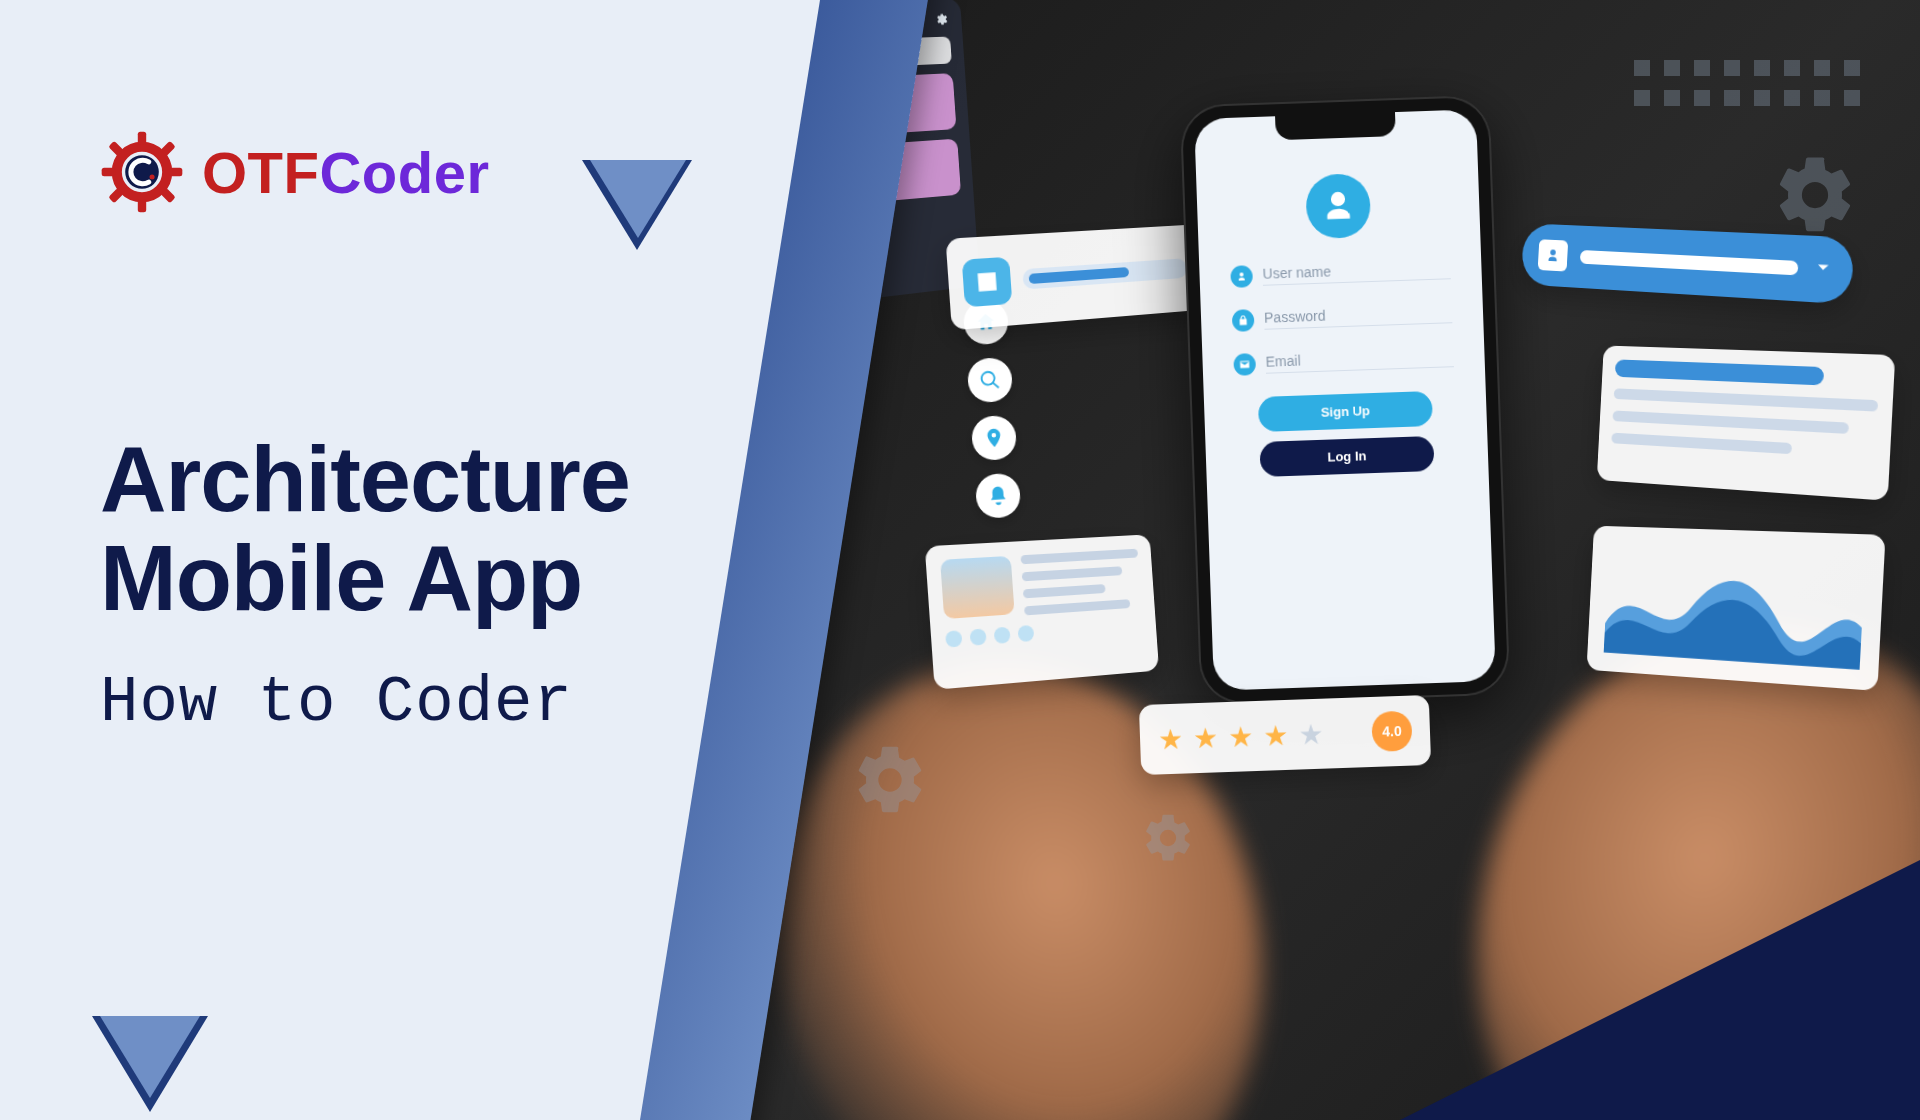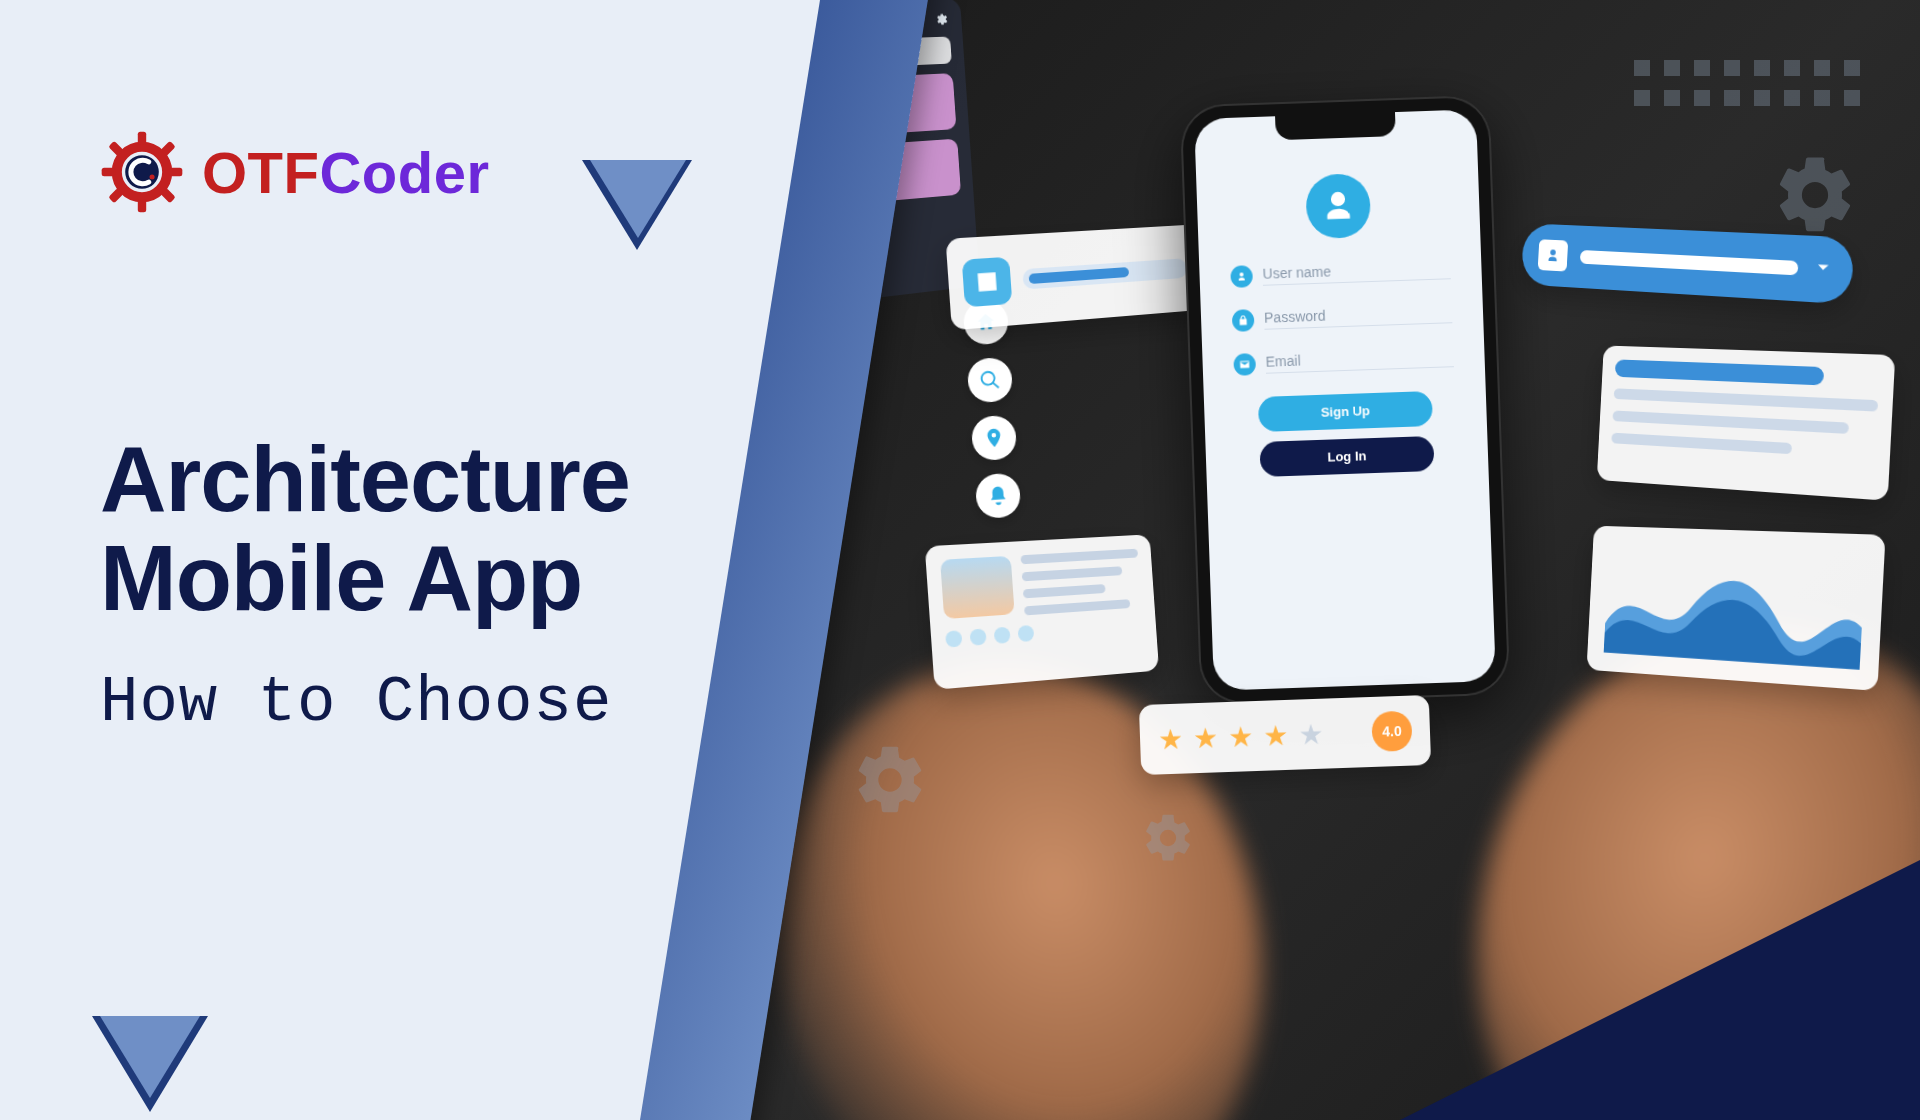--- a/index.html
+++ b/index.html
@@ -547,21 +547,21 @@
     <div class="logo-text">
       <span class="a">OTF</span><span class="b">Coder</span>
     </div>
   </div>
 
   <div class="headline">
     <div>Architecture</div>
     <div>Mobile App</div>
   </div>
   <div class="subhead">
-    <div>How to Choose</div>
+    <div>How to Coder</div>
   </div>
 
   <div class="tri tri1"></div>
   <div class="tri tri1b"></div>
   <div class="tri tri2"></div>
   <div class="tri tri2b"></div>
 
 </div>
 
 </body></html>

